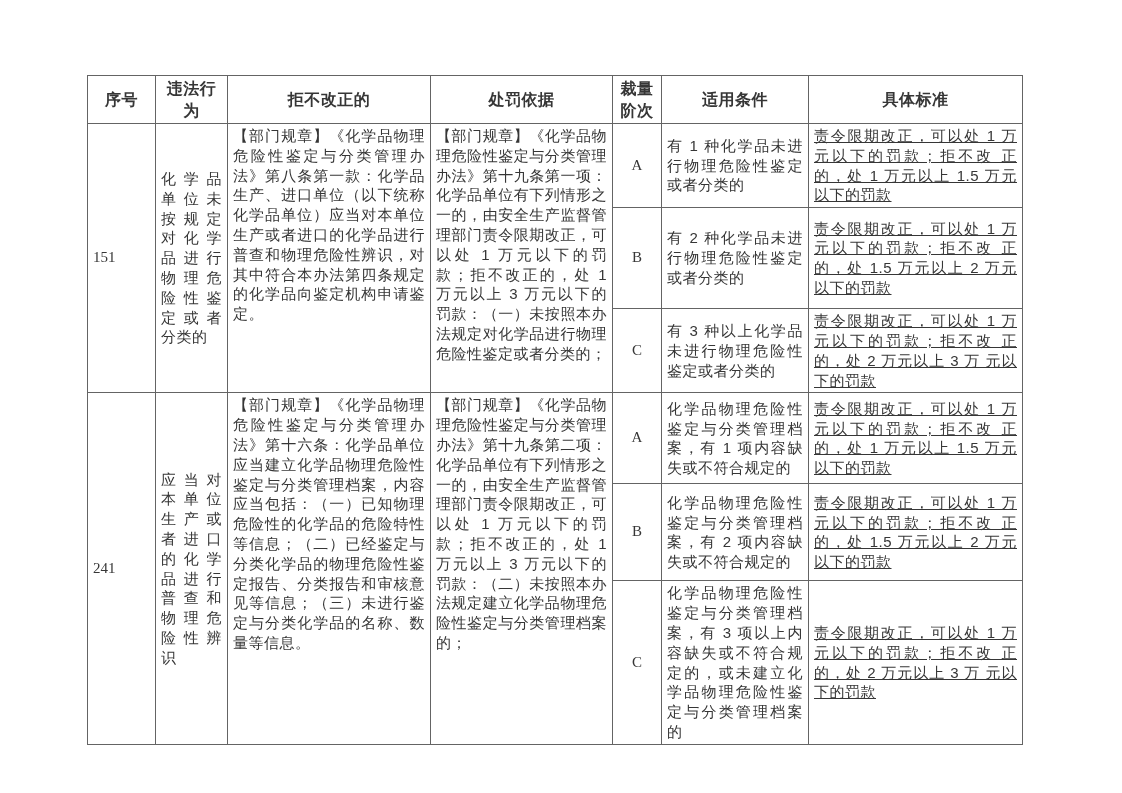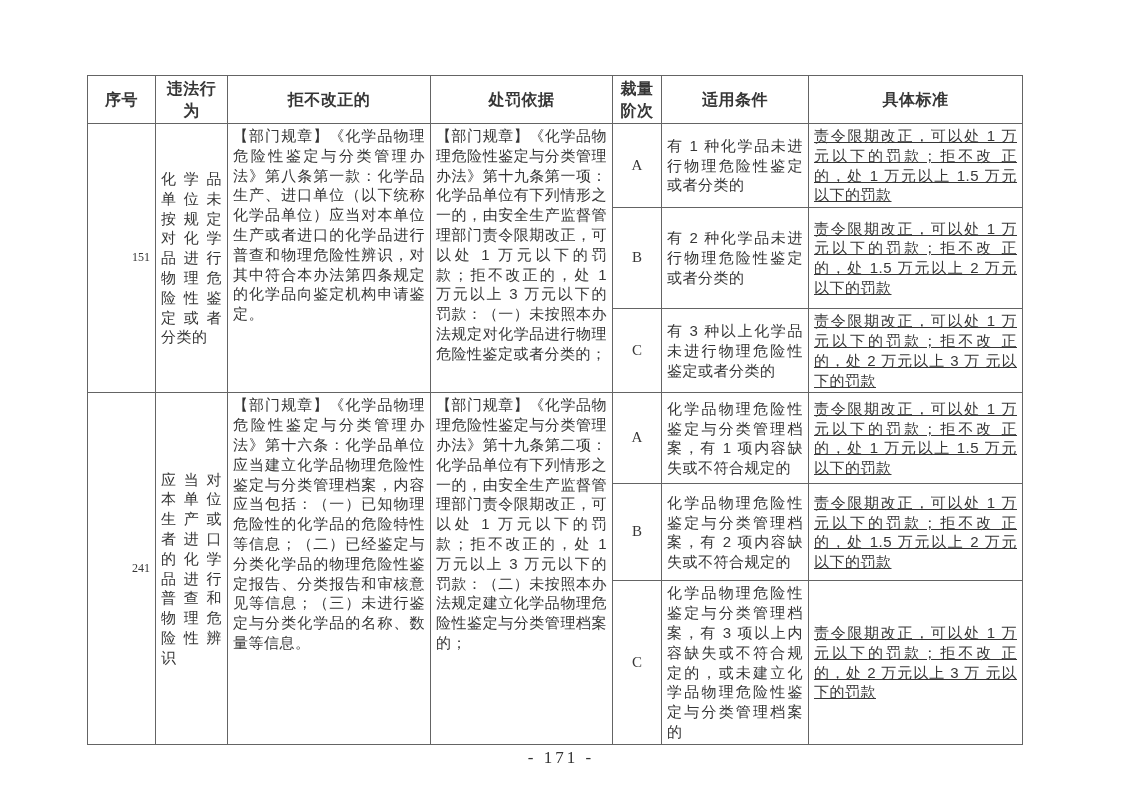--- a/index.html
+++ b/index.html
@@ -37,22 +37,22 @@
   }
   .penalty-table th {
     font-size: 16px;
     font-weight: bold;
     text-align: center;
     vertical-align: middle;
     white-space: pre-line;
   }
   td.c-serial {
     font-family: "Liberation Serif", serif;
-    font-size: 12px;
-    text-align: right;
+    font-size: 15px;
+    text-align: left;
     vertical-align: middle;
     letter-spacing: 0;
   }
   td.c-tier {
     font-family: "Liberation Serif", serif;
     font-size: 15px;
     text-align: center;
     vertical-align: middle;
     letter-spacing: 0;
   }
@@ -149,15 +149,14 @@
         <td class="c-std">责令限期改正，可以处 1 万元以下的罚款；拒不改 正的，处 1.5 万元以上 2 万元以下的罚款</td>
       </tr>
       <tr style="height:137px">
         <td class="c-tier">C</td>
         <td class="c-cond">化学品物理危险性鉴定与分类管理档案，有 3 项以上内容缺失或不符合规定的，或未建立化学品物理危险性鉴定与分类管理档案的</td>
         <td class="c-std">责令限期改正，可以处 1 万元以下的罚款；拒不改 正的，处 2 万元以上 3 万 元以下的罚款</td>
       </tr>
     </tbody>
   </table>
 
-  <div class="footer-page-number">- 171 -</div>
 
 </div>
 
 </body></html>

